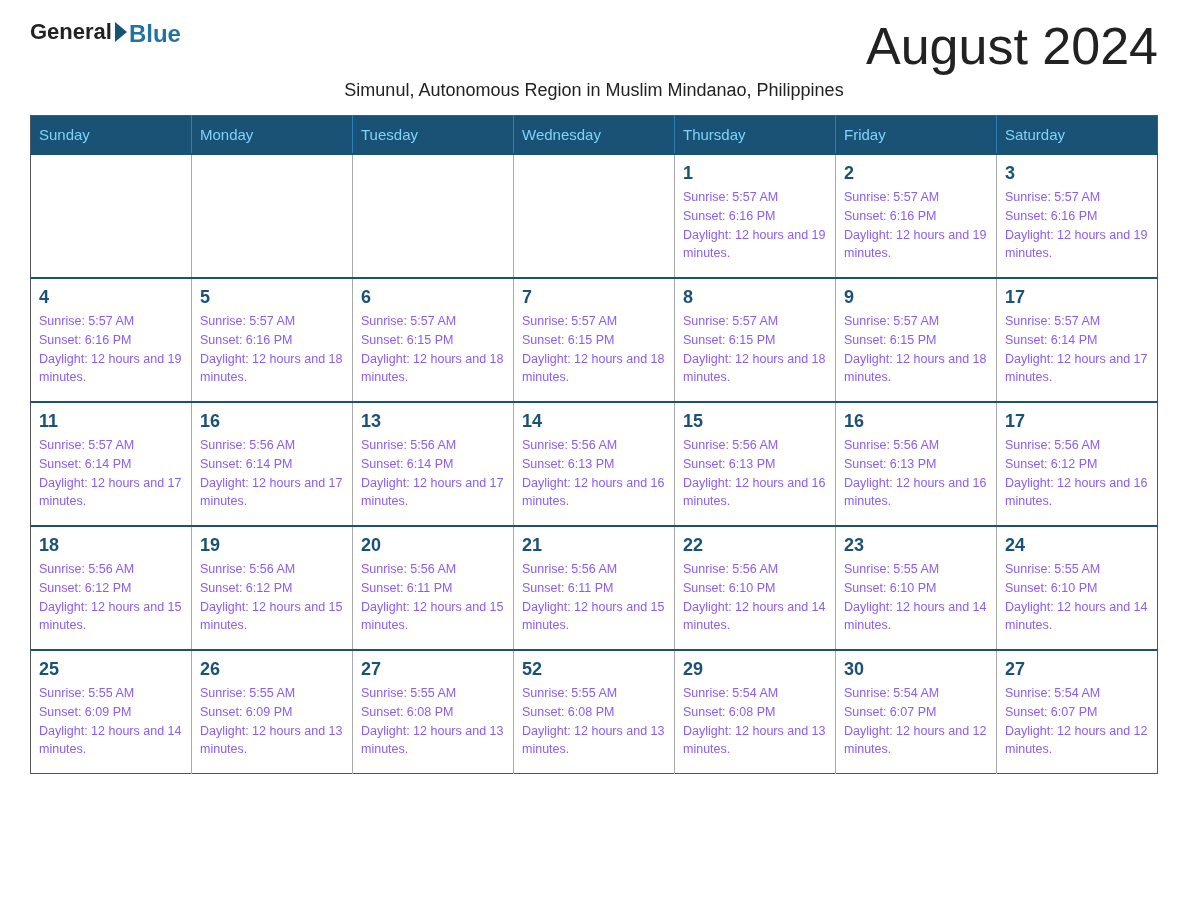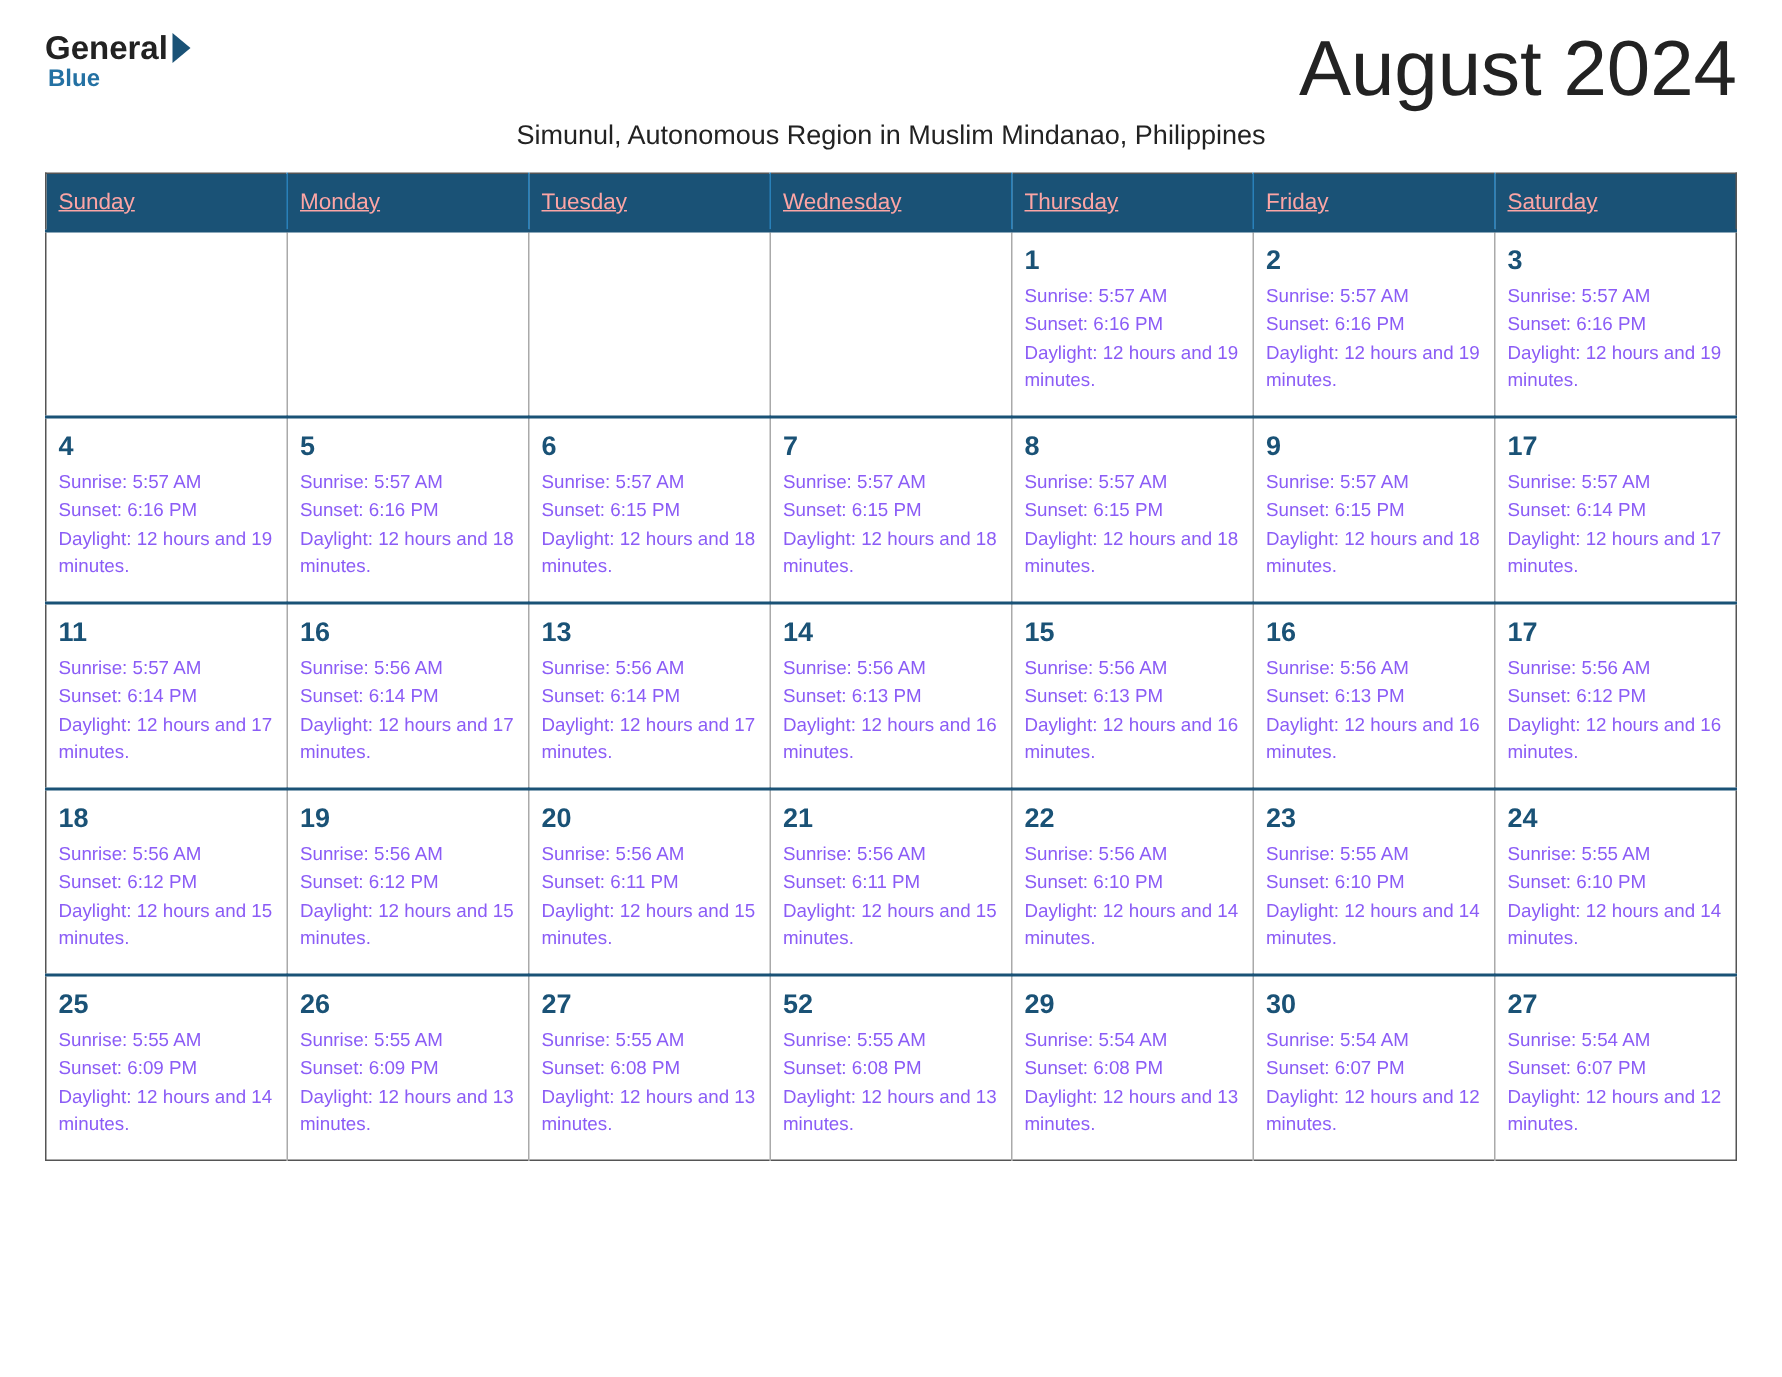--- a/index.html
+++ b/index.html
@@ -10,21 +10,20 @@
       color: #222;
     }
     .header-top {
       display: flex;
       align-items: flex-start;
       justify-content: space-between;
       margin-bottom: 8px;
     }
     .logo {
       display: flex;
-      flex-direction: column;
       align-items: flex-start;
     }
     .logo-general {
       font-size: 22px;
       font-weight: bold;
       color: #222;
       display: flex;
       align-items: center;
       gap: 0;
       line-height: 1.1;
@@ -33,21 +32,21 @@
       display: inline-block;
       width: 0;
       height: 0;
       border-left: 12px solid #1a5276;
       border-top: 10px solid transparent;
       border-bottom: 10px solid transparent;
       margin-left: 3px;
       vertical-align: middle;
     }
     .logo-blue {
-      font-size: 16px;
+      font-size: 24px;
       font-weight: bold;
       color: #2471a3;
       margin-left: 2px;
     }
     .month-title {
       font-size: 52px;
       font-weight: normal;
       color: #222;
       text-align: right;
       line-height: 1;
@@ -58,22 +57,21 @@
       color: #222;
       margin-bottom: 14px;
     }
     .calendar {
       width: 100%;
       border-collapse: collapse;
       border: 1px solid #555;
     }
     .calendar thead tr {
       background-color: #1a5276;
-      color: #fca5a5;
-      text-decoration: underline;
+      color: #7dd3fc;
     }
     .calendar thead th {
       padding: 10px 8px;
       text-align: left;
       font-size: 15px;
       font-weight: normal;
       border-right: 1px solid #2980b9;
     }
     .calendar thead th:last-child {
       border-right: none;

